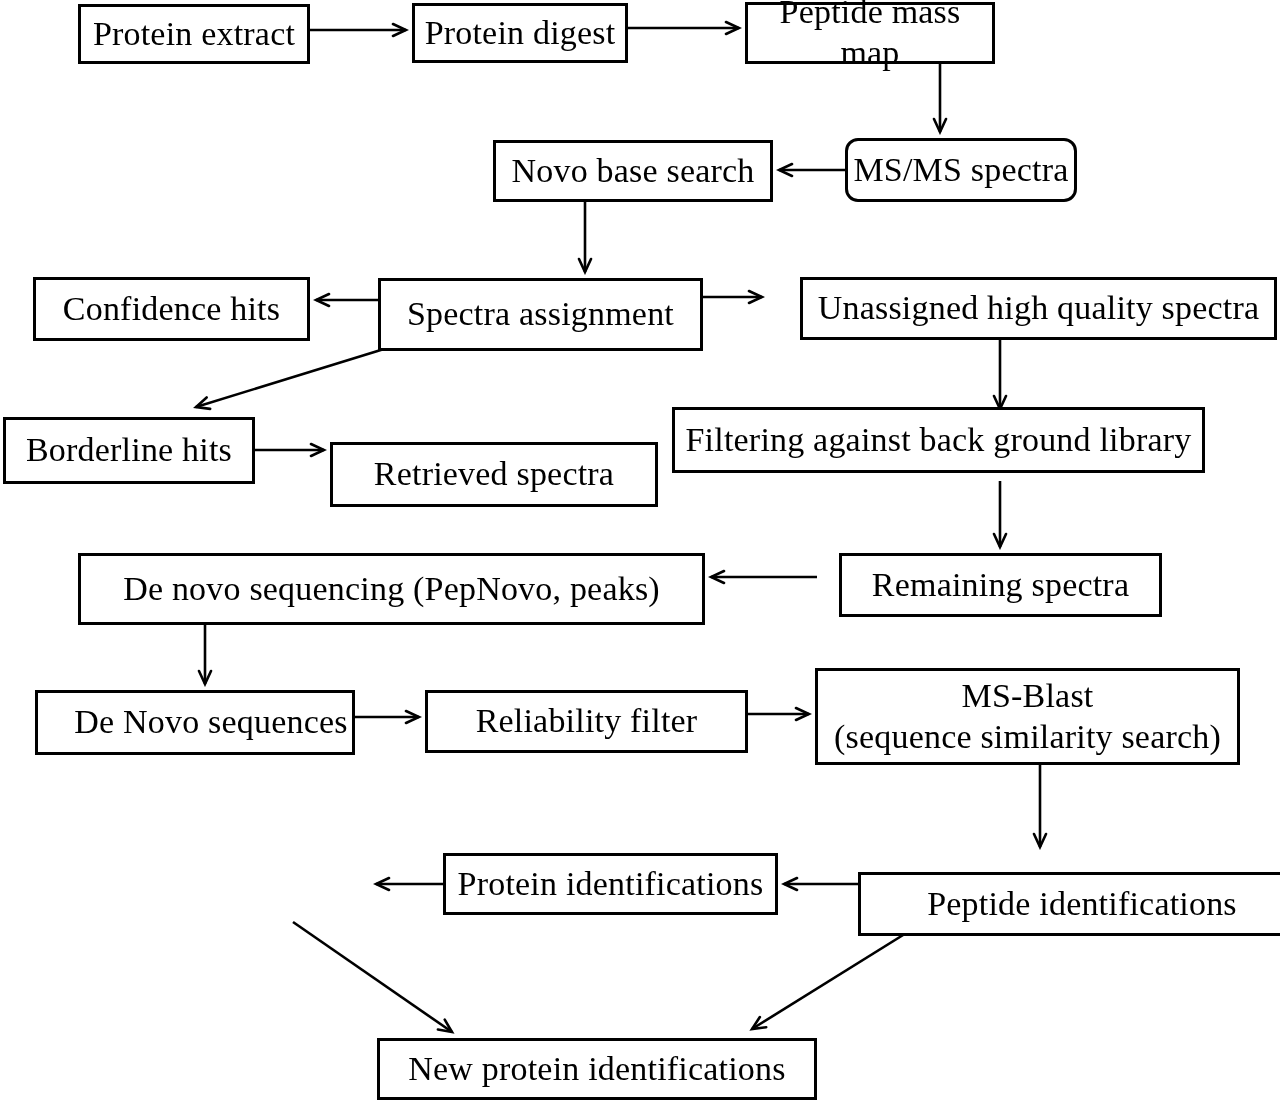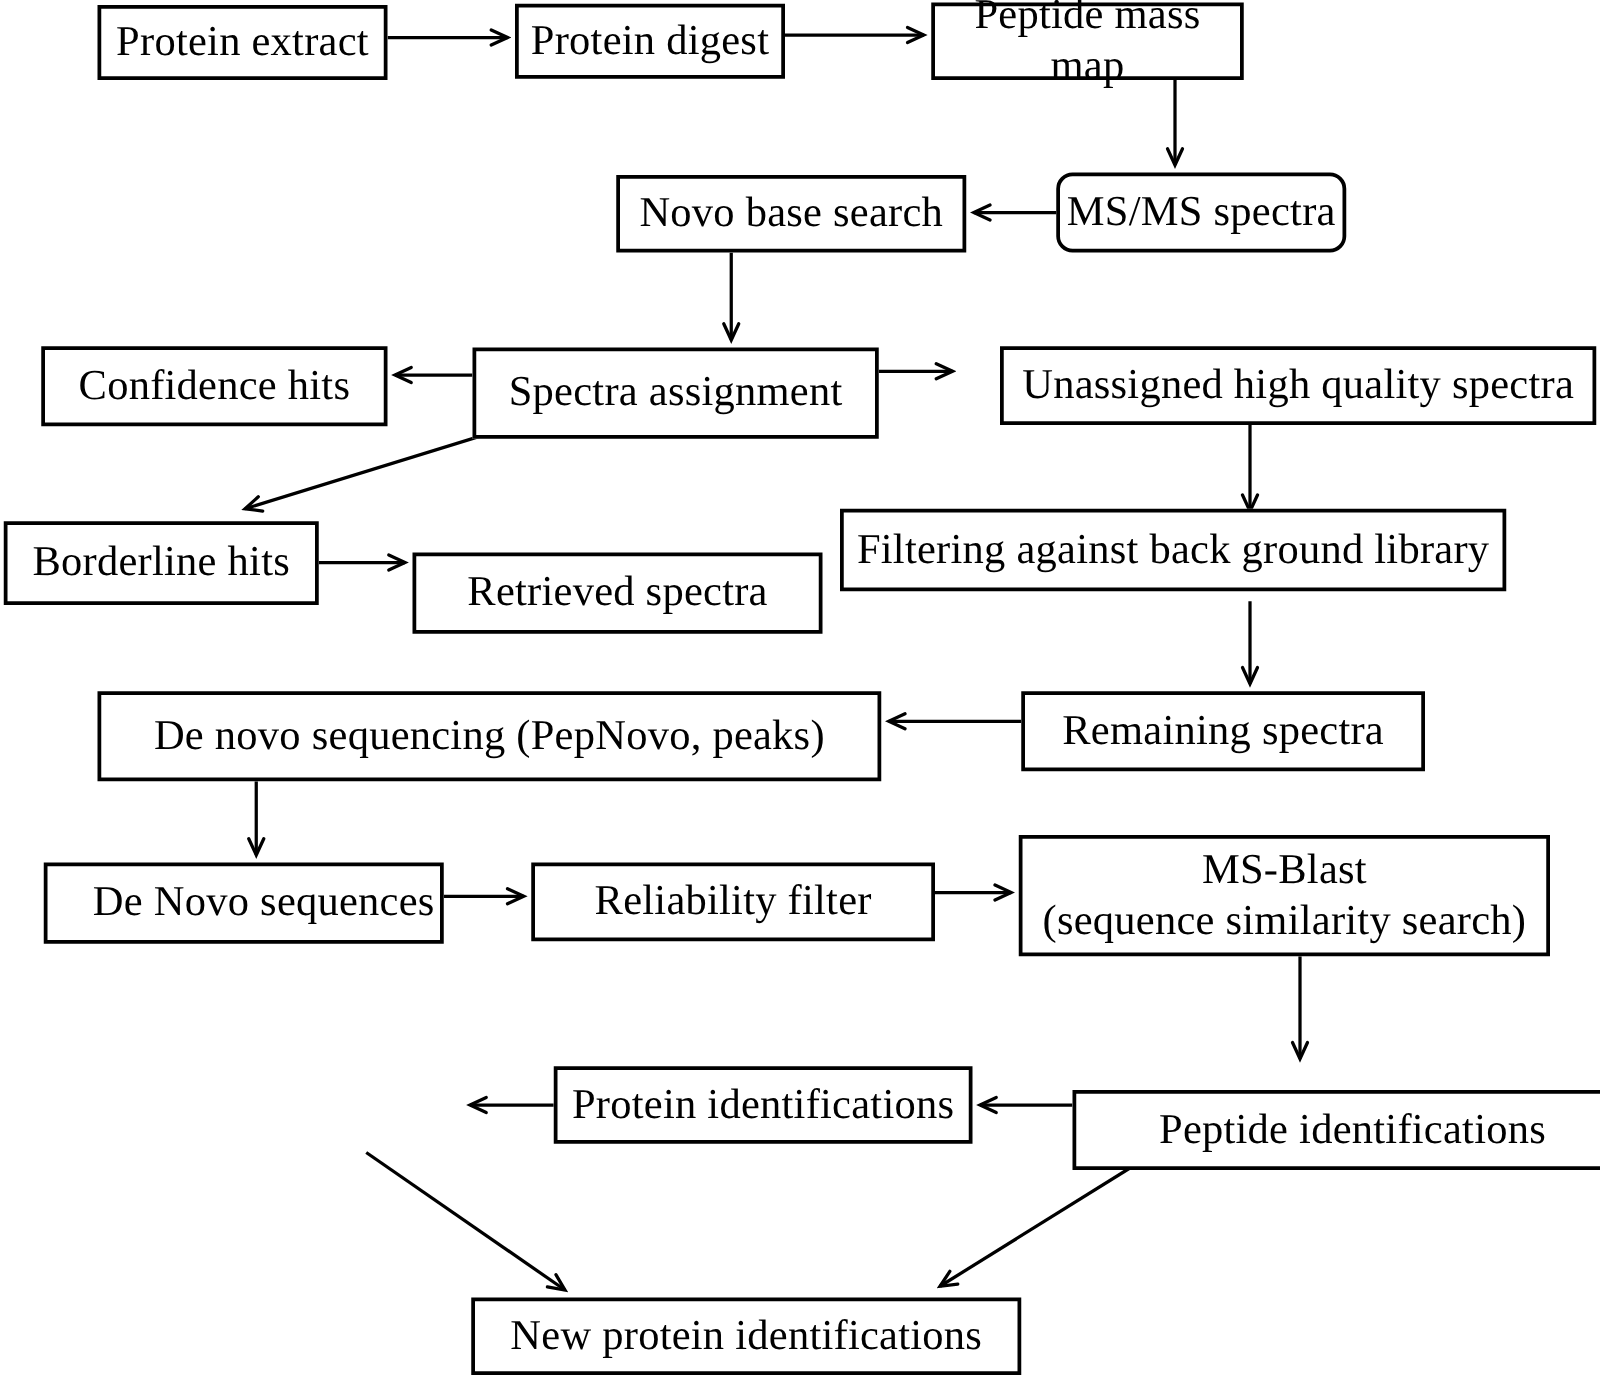--- a/index.html
+++ b/index.html
@@ -73,21 +73,21 @@
     <div class="node" style="left: 412px; top: 3px; width: 216px; height: 60px;">Protein digest</div>
     <div class="node" style="left: 745px; top: 2px; width: 250px; height: 62px;">Peptide mass map</div>
     <div class="node" style="left: 845px; top: 138px; width: 232px; height: 64px; border-radius: 13px;">MS/MS spectra</div>
     <div class="node" style="left: 493px; top: 140px; width: 280px; height: 62px;">Novo base search</div>
     <div class="node" style="left: 33px; top: 277px; width: 277px; height: 64px;">Confidence hits</div>
     <div class="node" style="left: 378px; top: 278px; width: 325px; height: 73px;">Spectra assignment</div>
     <div class="node" style="left: 768px; top: 277px; width: 477px; height: 63px; margin-left: 32px;">Unassigned high quality spectra</div>
     <div class="node" style="left: 3px; top: 417px; width: 252px; height: 67px;">Borderline hits</div>
     <div class="node" style="left: 330px; top: 415px; width: 328px; height: 65px; margin-top: 27px;">Retrieved spectra</div>
     <div class="node" style="left: 672px; top: 407px; width: 533px; height: 66px;">Filtering against back ground library</div>
-    <div class="node" style="left: 817px; top: 553px; width: 323px; height: 64px;">Remaining spectra</div>
+    <div class="node" style="left: 839px; top: 553px; width: 323px; height: 64px;">Remaining spectra</div>
     <div class="node" style="left: 78px; top: 553px; width: 627px; height: 72px;">De novo sequencing (PepNovo, peaks)</div>
     <div class="node" style="left: 35px; top: 690px; width: 320px; height: 65px; padding-left: 32px;">De Novo sequences</div>
     <div class="node" style="left: 425px; top: 690px; width: 323px; height: 63px;">Reliability filter</div>
     <div class="node" style="left: 815px; top: 668px; width: 425px; height: 97px;">MS-Blast
 (sequence similarity search)</div>
     <div class="node" style="left: 443px; top: 853px; width: 335px; height: 62px;">Protein identifications</div>
     <div class="node" style="left: 858px; top: 872px; width: 448px; height: 64px;">Peptide identifications</div>
     <div class="node" style="left: 377px; top: 1038px; width: 440px; height: 62px;">New protein identifications</div>
   </div>
 

